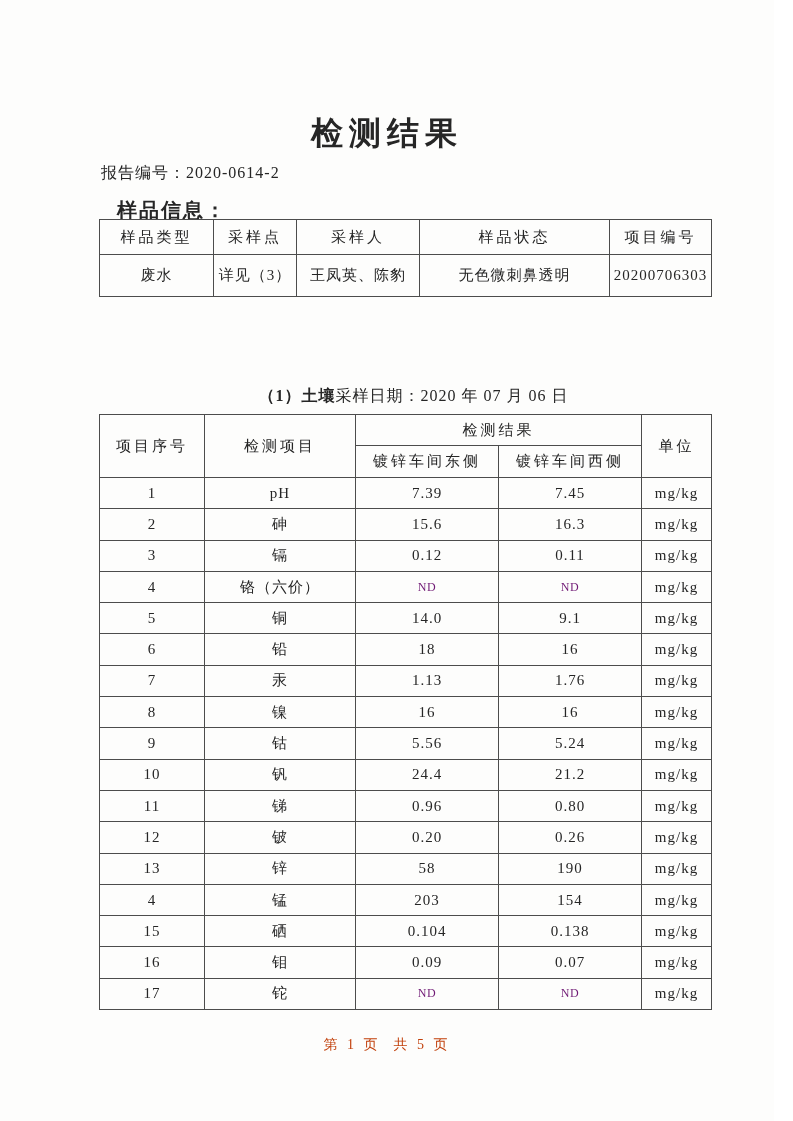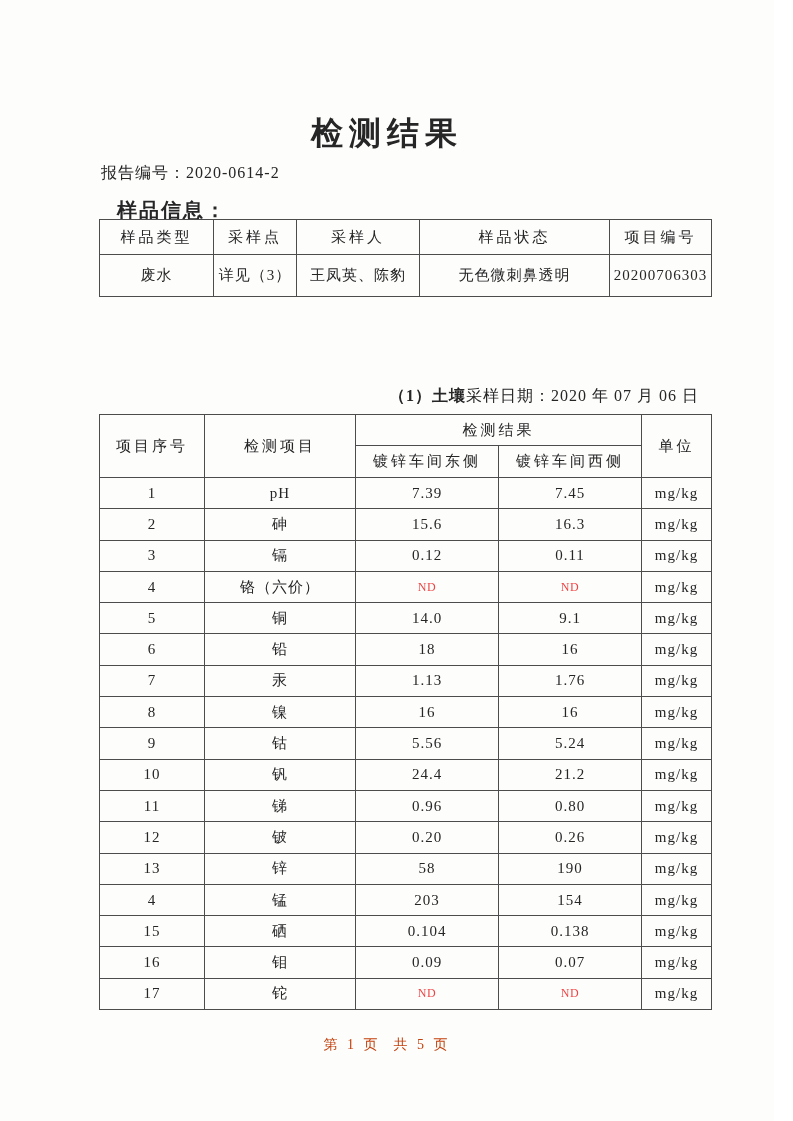--- a/index.html
+++ b/index.html
@@ -54,26 +54,26 @@
   }
   th { letter-spacing: 3px; }
   td { letter-spacing: 1px; }
   .t1 { top: 219px; }
   .t1 thead tr { height: 35px; }
   .t1 tbody tr { height: 42px; }
   .t2 { top: 414px; }
   .t2 thead tr.h1 { height: 31px; }
   .t2 thead tr.h2 { height: 32px; }
   .t2 tbody tr { height: 31.3px; }
-  td.nd { font-size: 12px; color: #ef4444; letter-spacing: 0.5px; }
+  td.nd { font-size: 12px; color: #701a75; letter-spacing: 0.5px; }
   .section-line {
     position: absolute;
-    top: 386px; left: 99px; width: 612px;
+    top: 386px; left: 107px; width: 612px;
     display: flex;
-    justify-content: flex-end;
+    justify-content: center;
     align-items: baseline;
     font-size: 16px;
   }
   .soil-heading {
     padding-left: 13px;
     font-weight: bold;
     letter-spacing: 1px;
   }
   .sampling-date {
     padding-right: 12px;

